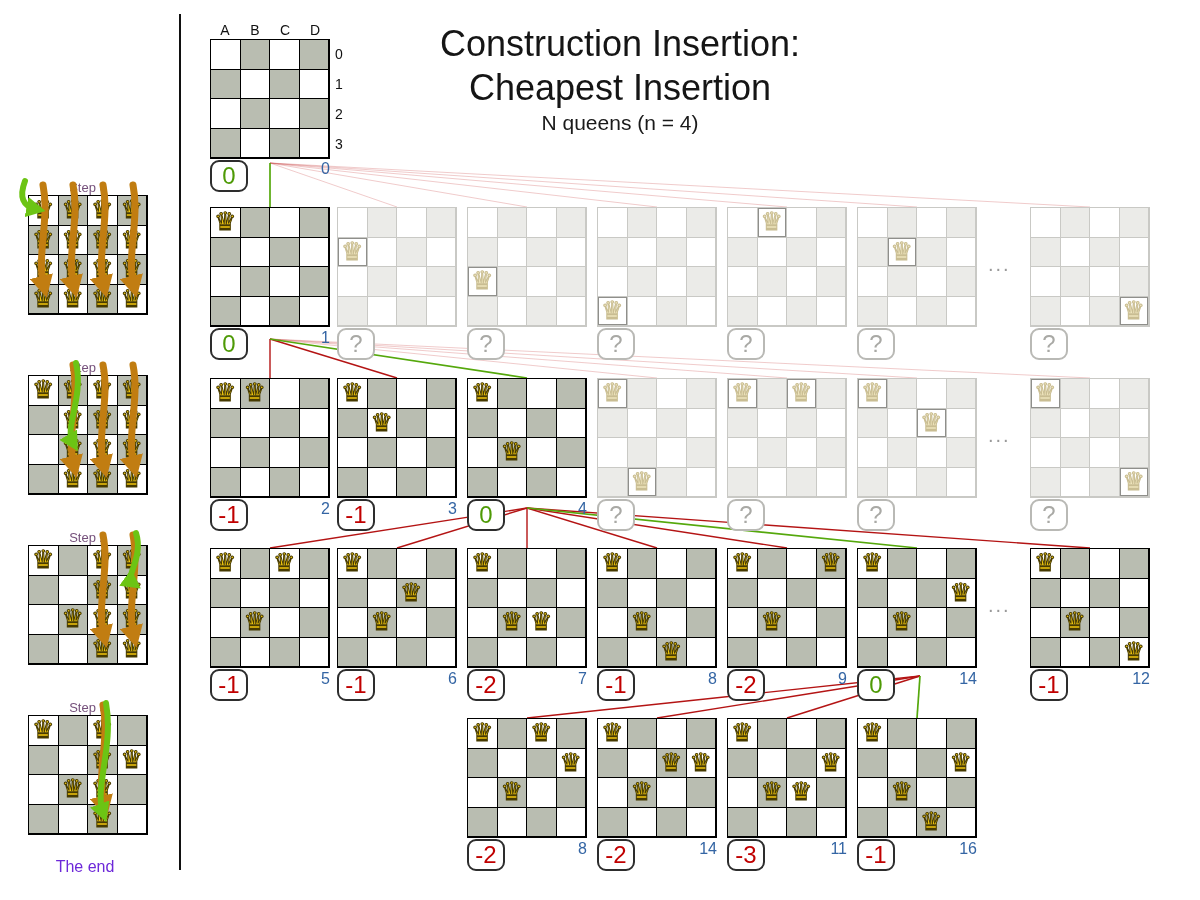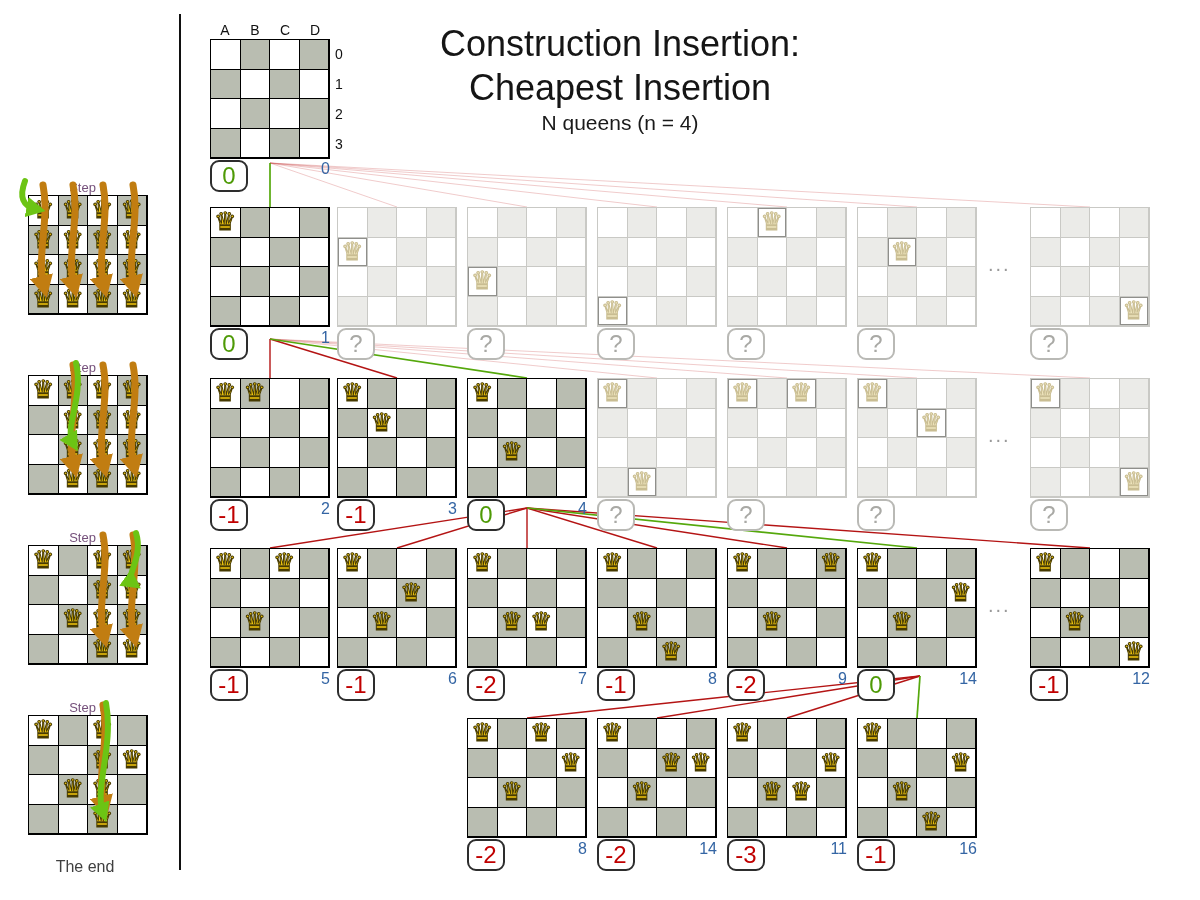--- a/index.html
+++ b/index.html
@@ -7,21 +7,21 @@
   #canvas{position:absolute;inset:0;width:1200px;height:900px;}
   #edges-svg{position:absolute;left:0;top:0;z-index:0;pointer-events:none;}
   .layer{position:absolute;inset:0;z-index:1;}
   .arrow-svg{position:absolute;overflow:visible;z-index:3;pointer-events:none;}
 
   .separator{position:absolute;left:179px;top:14px;width:2px;height:856px;background:#111;}
 
   .caption{position:absolute;left:0;top:36px;width:180px;text-align:center;
            font-size:19px;line-height:24px;color:#75507b;}
   .end-label{position:absolute;left:10px;top:858px;width:150px;text-align:center;
-             font-size:16px;color:#404040;}
+             font-size:16px;color:#6d28d9;}
   .step-label{position:absolute;width:120px;text-align:center;font-size:13px;color:#75507b;}
 
   .title{position:absolute;left:340px;top:22px;width:560px;text-align:center;
          font-size:36px;line-height:44px;color:#151515;}
   .subtitle{position:absolute;left:340px;top:111px;width:560px;text-align:center;
             font-size:21px;color:#1a1a1a;}
 
   .formula-box{position:absolute;left:918px;top:22px;width:268px;box-sizing:border-box;
                border:2px solid #ce5c00;background:#fff;padding:5px 12px;
                font-size:17px;line-height:24px;color:#ce5c00;}

